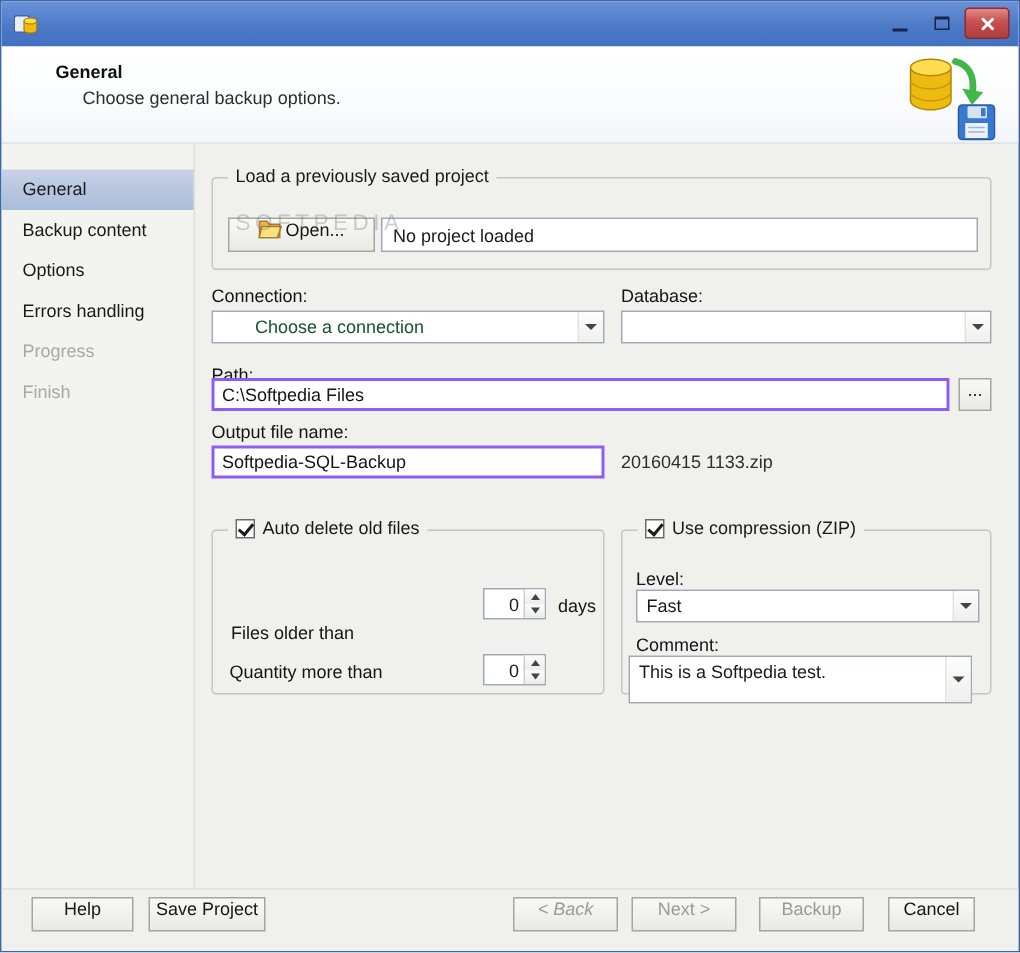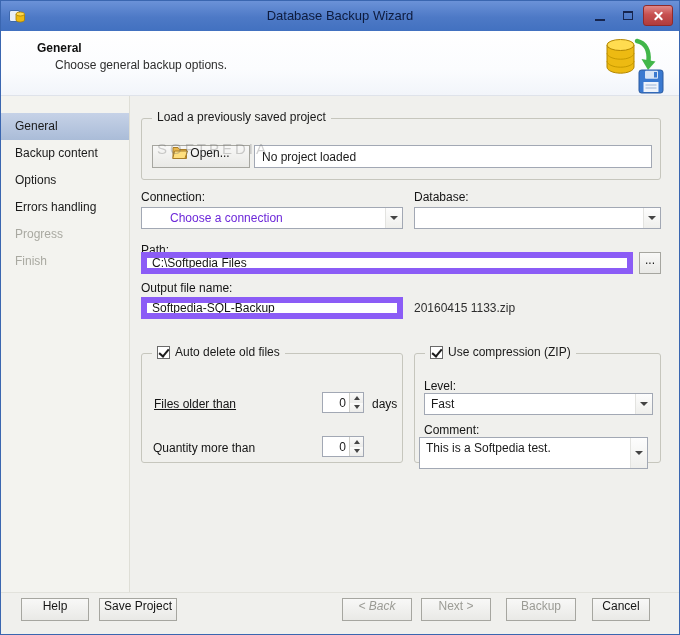--- a/index.html
+++ b/index.html
@@ -37,29 +37,29 @@
   .side-item.selected { background:linear-gradient(180deg,#c6d2e7,#aabcd8); }
   .side-item.disabled { color:#a9a9a1; }
 
   
   .group { position:absolute; border:1px solid #c6c6bd; border-radius:3px; }
   .legend { position:absolute; top:-9px; left:10px; background:#f0f0ed; padding:0 5px; white-space:nowrap; }
   .legend-check { position:absolute; top:-9px; left:10px; background:#f0f0ed; padding:0 5px; display:flex; align-items:center; gap:5px; white-space:nowrap; }
 
   
   .lbl { position:absolute; color:#141414; white-space:nowrap; }
-  input.txt { position:absolute; border:6px solid #8b5cf6; background:#fff; font:12px "Liberation Sans",sans-serif; padding:0 5px; color:#141414; }
+  input.txt { position:absolute; border:2px solid #8b5cf6; background:#fff; font:12px "Liberation Sans",sans-serif; padding:0 5px; color:#141414; }
   .field { position:absolute; border:1px solid #a2a8b4; background:#fff; display:flex; align-items:center; padding:0 7px; white-space:nowrap; overflow:hidden; }
   .btn { position:absolute; display:flex; align-items:flex-start; justify-content:center; gap:2px;
          background:linear-gradient(180deg,#f8f8f7,#e9e9e6); border:1px solid #a6a6a0; border-radius:0; color:#161616; cursor:default; }
   .btn.dim { color:#9b9b95; }
 
   .combo { position:absolute; background:#fff; border:1px solid #a2a8b4; display:flex; align-items:stretch; }
   .combo .ctext { flex:1; padding:3px 6px 0 6px; white-space:nowrap; overflow:hidden; }
-  .combo .ctext.placeholder { color:#6d28d9;padding-left:28px; }
+  .combo .ctext.placeholder { color:#14532d;padding-left:28px; }
   .combo .drop { width:17px; display:flex; align-items:center; justify-content:center; border-left:1px solid #e3e3e0; background:linear-gradient(180deg,#fdfdfd,#efefec); }
   .tri-down { width:0; height:0; border-left:4px solid transparent; border-right:4px solid transparent; border-top:4px solid #444; }
 
   .spin { position:absolute; background:#fff; border:1px solid #a2a8b4; display:flex; width:42px; height:21px; }
   .spin .sval { flex:1; text-align:right; padding:3px 3px 0 0; }
   .spin .arrows { width:14px; display:flex; flex-direction:column; border-left:1px solid #cfcfc9; }
   .spin .arrows span { flex:1; display:flex; align-items:center; justify-content:center; background:linear-gradient(180deg,#fbfbfa,#ececea); }
   .tri-up-s { width:0;height:0;border-left:3px solid transparent;border-right:3px solid transparent;border-bottom:4px solid #444; }
   .tri-down-s { width:0;height:0;border-left:3px solid transparent;border-right:3px solid transparent;border-top:4px solid #444; }
 
@@ -78,21 +78,20 @@
 <body>
 
 <div class="win">
 
   <div class="titlebar">
     <svg class="app-icon" viewBox="0 0 16 16">
       <rect x="0.5" y="2.5" width="10" height="11" rx="1.5" fill="#e8eef8" stroke="#3f69ae"></rect>
       <path d="M7 6 v6 c0 1.1 1.9 2 4.25 2 s4.25 -.9 4.25 -2 v-6" fill="#edba12" stroke="#a87f00" stroke-width="0.8"></path>
       <ellipse cx="11.25" cy="6" rx="4.25" ry="2" fill="#ffd84d" stroke="#a87f00" stroke-width="0.8"></ellipse>
     </svg>
-    <div class="title">Database Backup Wizard</div>
     <div class="caption-buttons">
       <span class="cap-btn">
           <span class="glyph-min"></span>
         </span>
       <span class="cap-btn">
           <span class="glyph-max"></span>
         </span>
       <span class="cap-btn close">
           <span class="xbar a"></span>
           <span class="xbar b"></span>
@@ -168,21 +167,21 @@
   <div class="lbl" style="left:140px; top:280px;">Output file name:</div>
   <input class="txt" style="left: 140px; top: 296px; width: 262px; height: 22px;" value="Softpedia-SQL-Backup">
   <div class="lbl" style="left:413px; top:300px; color:#2e2e2e;">20160415 1133.zip</div>
 
 
   <div class="group" style="left:140px; top:352px; width:262px; height:110px;padding-left:28px;">
     <span class="legend-check">
       <span class="box checked"></span>
       <span>Auto delete old files</span>
     </span>
-    <div class="lbl" style="left:12px; top:43px;text-decoration:underline;">Files older than</div>
+    <div class="lbl" style="left:12px; top:61px;">Files older than</div>
     <div class="spin" style="left:180px; top:38px;">
       <span class="sval">0</span>
       <span class="arrows">
         <span>
             <i class="tri-up-s"></i>
           </span>
         <span>
             <i class="tri-down-s"></i>
           </span>
       </span>

